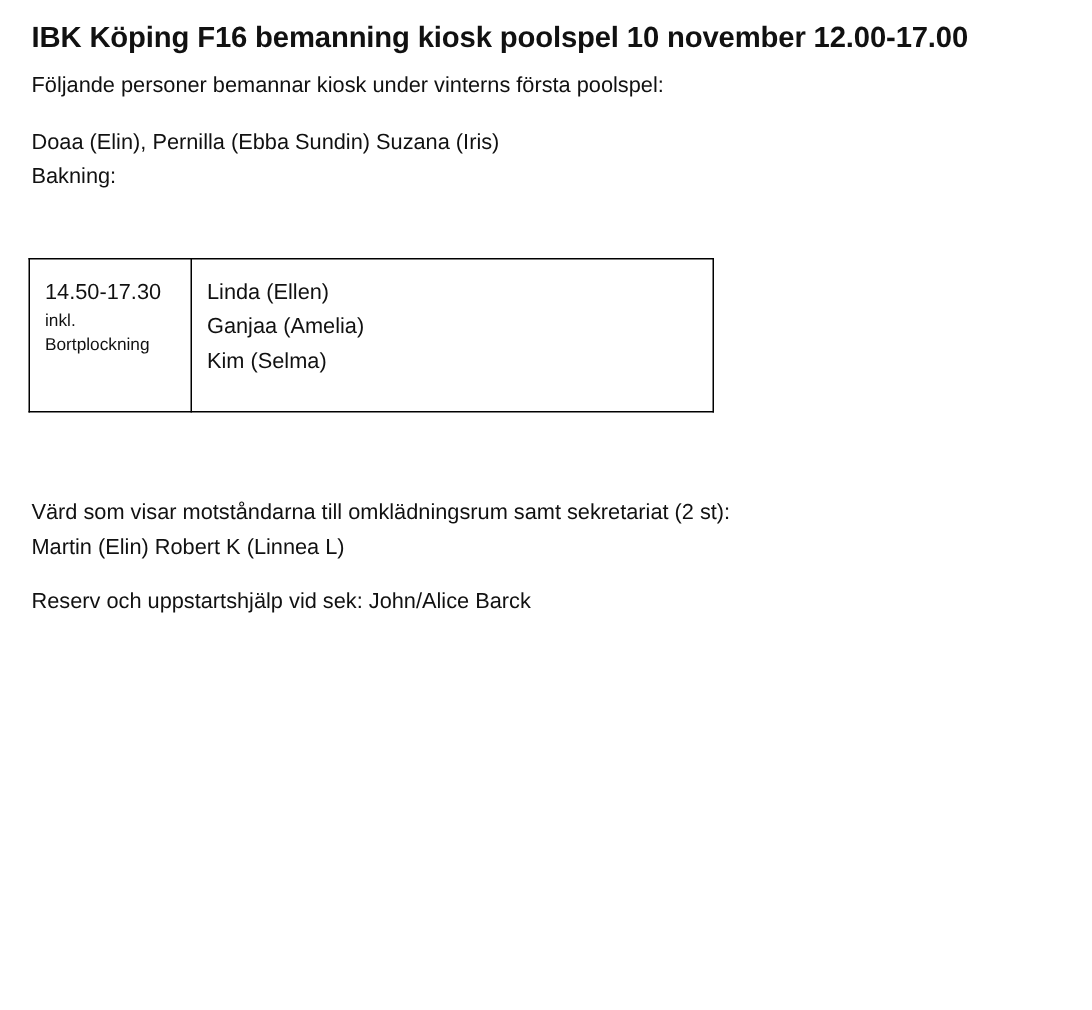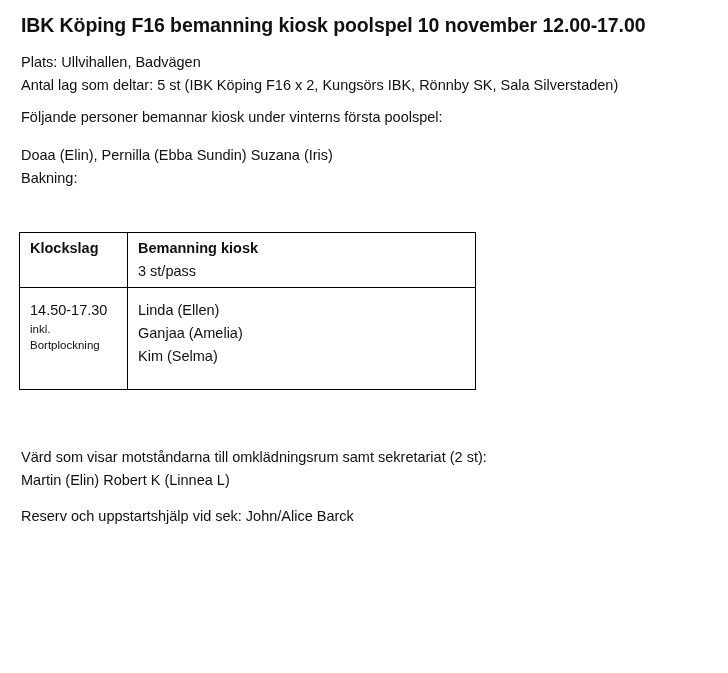--- a/index.html
+++ b/index.html
@@ -68,48 +68,35 @@
   .note-line  { font-size: 11.5px; line-height: 15.5px; }
   .staff-name { line-height: 23px; }
 </style>
 </head>
 <body>
 
 <div class="page">
 
   <h1 class="doc-title">IBK Köping F16 bemanning kiosk poolspel 10 november 12.00-17.00</h1>
 
-  <p class="p-intro">
-    <span class="line">Plats: Ullvihallen, Badvägen</span>
-    <span class="line">Antal lag som deltar: 5 st (IBK Köping F16 x 2, Kungsörs IBK, Rönnby SK, Sala Silverstaden)</span>
-  </p>
 
 
   <p class="p-foljande">Följande personer bemannar kiosk under vinterns första poolspel:</p>
 
   <p class="p-bakning">
     <span class="line">Doaa (Elin), Pernilla (Ebba Sundin) Suzana (Iris)</span>
     <span class="line">Bakning:</span>
   </p>
 
   <table class="staffing">
     <colgroup>
         <col class="c1">
         <col class="c2">
       </colgroup>
     <tbody>
-      <tr class="header-row">
-        <th>
-          <span class="th-bold">Klockslag</span>
-        </th>
-        <th>
-          <span class="th-bold">Bemanning kiosk</span>
-          <span class="th-sub">3 st/pass</span>
-        </th>
-      </tr>
       <tr class="shift-row-2">
         <td>
           <div class="time-label">14.50-17.30</div>
           <div class="note-line">inkl.</div>
           <div class="note-line">Bortplockning</div>
         </td>
         <td>
           <div class="staff-name">Linda (Ellen)</div>
           <div class="staff-name">Ganjaa (Amelia)</div>
           <div class="staff-name">Kim (Selma)</div>

